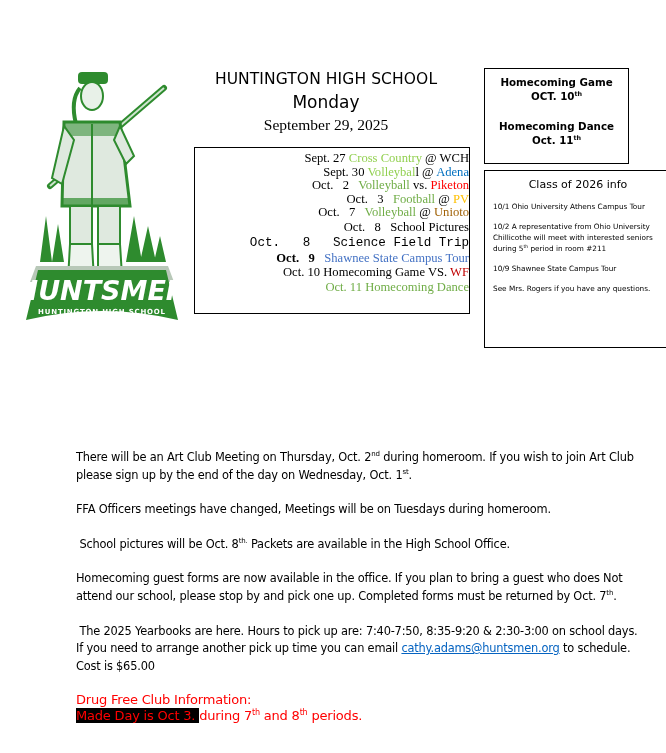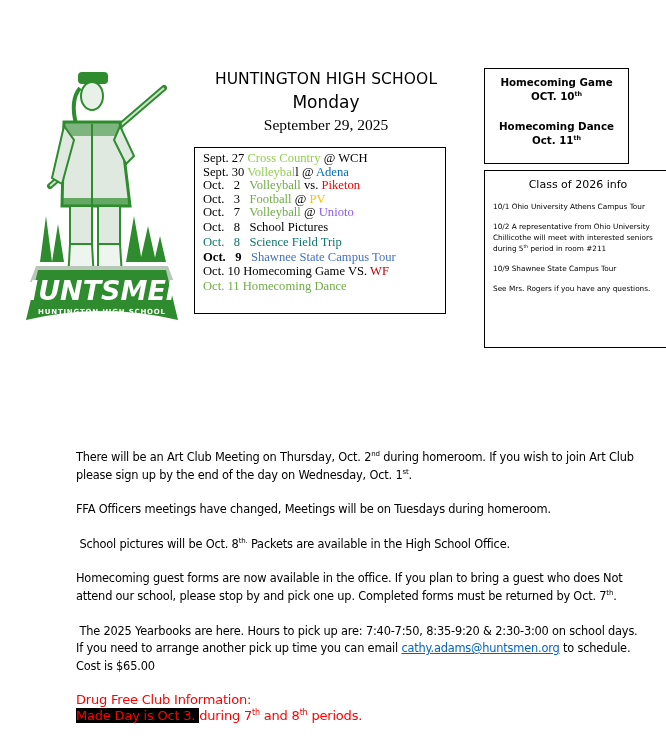--- a/index.html
+++ b/index.html
@@ -10,22 +10,22 @@
   
   #logo { left: 22px; top: 66px; width: 160px; height: 254px; }
 
   
   #header { left: 196px; top: 68px; width: 260px; text-align: center; }
   #header .school { font-family: "DejaVu Sans", sans-serif; font-size: 15.5px; line-height: 22px; letter-spacing: 0.1px; }
   #header .day { font-family: "DejaVu Sans", sans-serif; font-size: 17px; line-height: 24px; }
   #header .date { font-family: Liberation Serif, serif; font-size: 15.5px; line-height: 22px; }
 
   
-  #schedule { left: 194px; top: 147px; width: 252px; height: 167px; border: 1px solid #000; box-sizing: border-box;
-              font-family: "Liberation Serif", serif; font-size: 12.6px; padding: 4px 0 0 8px; }
+  #schedule { left: 194px; top: 147px; width: 276px; height: 167px; border: 1px solid #000; box-sizing: border-box;
+              font-family: "Liberation Serif", serif; font-size: 12.6px; padding: 4px 0 0 8px; text-align: right; }
   #schedule .row { line-height: 13.6px; white-space: pre; }
   #schedule .row.big { line-height: 14.8px; }
 
   
   #homecoming { left: 484px; top: 68px; width: 145px; height: 96px; border: 1px solid #000; box-sizing: border-box;
                 text-align: center; font-family: "DejaVu Sans", sans-serif; font-weight: bold; font-size: 10.3px; padding-top: 6px; }
   #homecoming .line { line-height: 14px; }
   #homecoming .gap { height: 16px; }
   sup { font-size: 0.62em; line-height: 0; vertical-align: super; }
 
@@ -84,23 +84,23 @@
   <div class="school">HUNTINGTON HIGH SCHOOL</div>
   <div class="day">Monday</div>
   <div class="date">September 29, 2025</div>
 </div>
 
 <div id="schedule" class="abs">
     <div class="row"><span style="color: rgb(0, 0, 0);">Sept. 27 </span><span style="color: rgb(146, 208, 80);">Cross Country</span><span style="color: rgb(0, 0, 0);"> @ WCH</span></div>
     <div class="row"><span style="color: rgb(0, 0, 0);">Sept. 30 </span><span style="color: rgb(146, 208, 80);">Volleybal</span><span style="color: rgb(0, 0, 0);">l @ </span><span style="color: rgb(0, 112, 192);">Adena</span></div>
     <div class="row"><span style="color: rgb(0, 0, 0);">Oct.   2   </span><span style="color: rgb(112, 173, 71);">Volleyball</span><span style="color: rgb(0, 0, 0);"> vs. </span><span style="color: rgb(255, 0, 0);">Piketon</span></div>
     <div class="row"><span style="color: rgb(0, 0, 0);">Oct.   3   </span><span style="color: rgb(112, 173, 71);">Football</span><span style="color: rgb(0, 0, 0);"> @ </span><span style="color: rgb(255, 192, 0);">PV</span></div>
-    <div class="row"><span style="color: rgb(0, 0, 0);">Oct.   7   </span><span style="color: rgb(112, 173, 71);">Volleyball</span><span style="color: rgb(0, 0, 0);"> @ </span><span style="color: #8b5cf6; margin-top: 12px;">Unioto</span></div>
+    <div class="row"><span style="color: rgb(0, 0, 0);">Oct.   7   </span><span style="color: rgb(112, 173, 71);">Volleyball</span><span style="color: rgb(0, 0, 0);"> @ </span><span style="color: #a16207; margin-top: 12px;">Unioto</span></div>
     <div class="row big"><span style="color: rgb(0, 0, 0);">Oct.   8   School Pictures</span></div>
-    <div class="row big"><span style="color: #0f766e;">Oct.   8   Science Field Trip</span></div>
+    <div class="row big"><span style="color: #000000; font-family: Liberation Mono, monospace;">Oct.   8   Science Field Trip</span></div>
     <div class="row big"><span style="color: rgb(0, 0, 0); font-weight: bold;">Oct.   9   </span><span style="color: rgb(68, 114, 196);">Shawnee State Campus Tour</span></div>
     <div class="row big"><span style="color: rgb(0, 0, 0);">Oct. 10 Homecoming Game VS. </span><span style="color: rgb(192, 0, 0);">WF</span></div>
     <div class="row big"><span style="color: rgb(112, 173, 71);">Oct. 11 Homecoming Dance</span></div>
   </div>
 
 <div id="homecoming" class="abs">
   <div class="line">Homecoming Game</div>
   <div class="line"><span>OCT. 10</span><sup>th</sup></div>
   <div class="gap"></div>
   <div class="line">Homecoming Dance</div>

